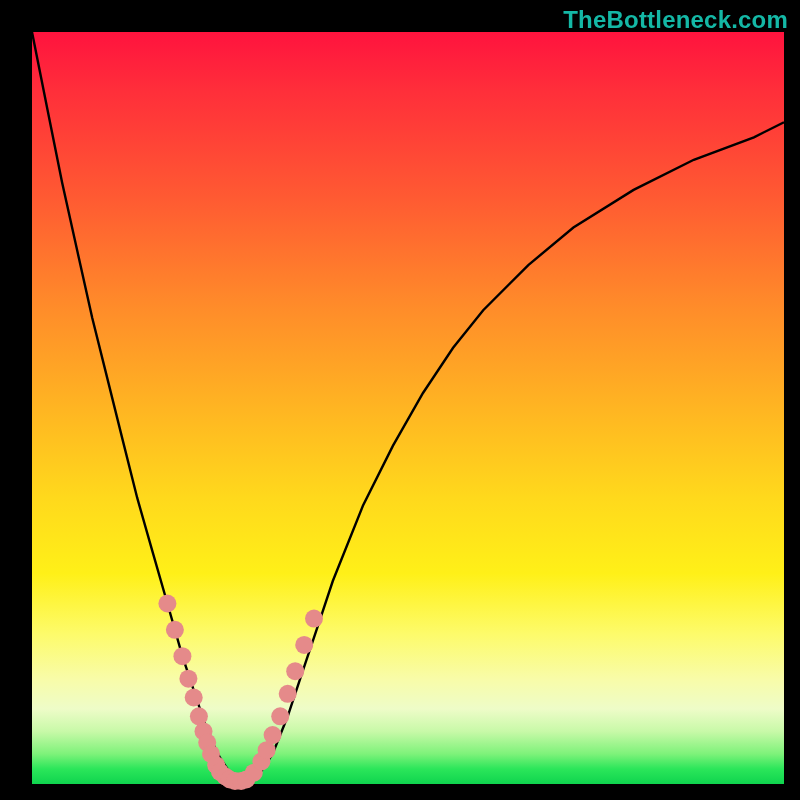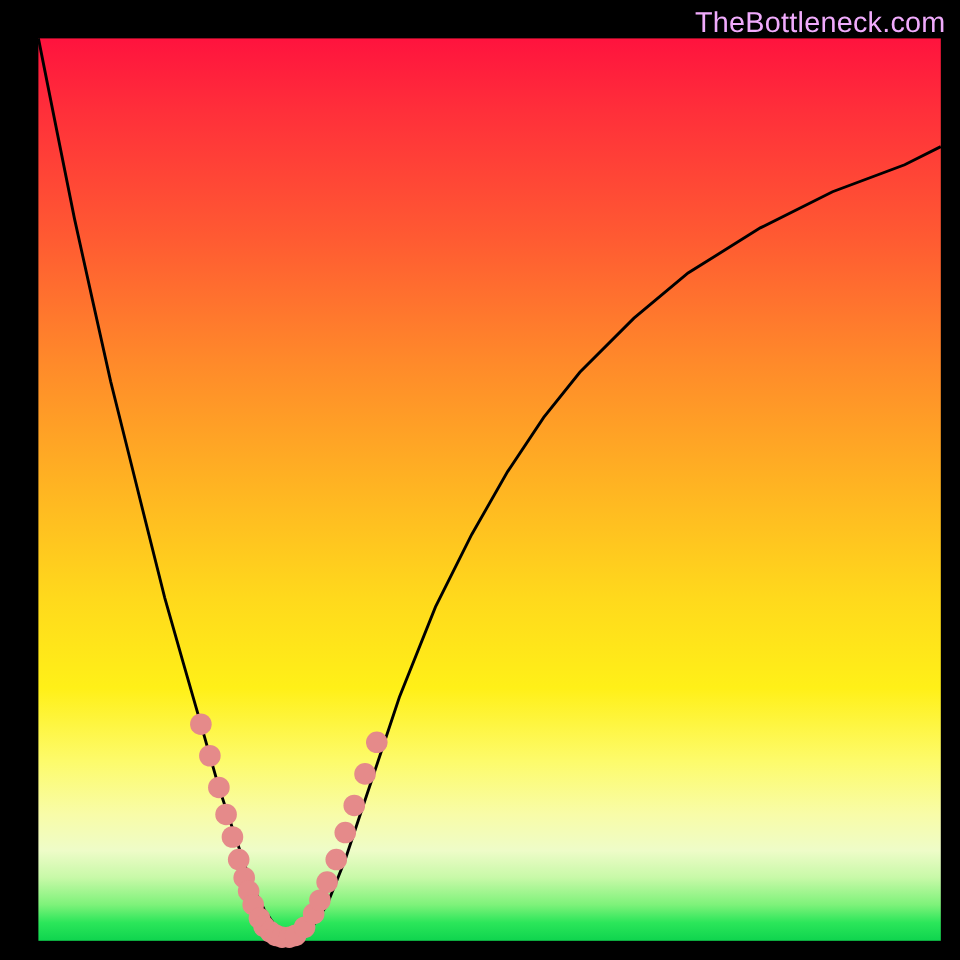--- a/index.html
+++ b/index.html
@@ -41,23 +41,23 @@
       #c8f9a8 93%,
       #7ef27a 96%,
       #2be65a 98%,
       #0fd44e 100%
     );
   }
   .watermark {
     position: absolute;
     top: 6px;
     right: 12px;
-    color: #f0abfc;
+    color: #14b8a6;
     font-size: 24px;
-    font-weight: 400;
+    font-weight: 700;
     letter-spacing: 0.2px;
     user-select: none;
   }
   svg.curve {
     position: absolute;
     left: 0;
     top: 0;
     width: 752px;
     height: 752px;
     overflow: visible;

